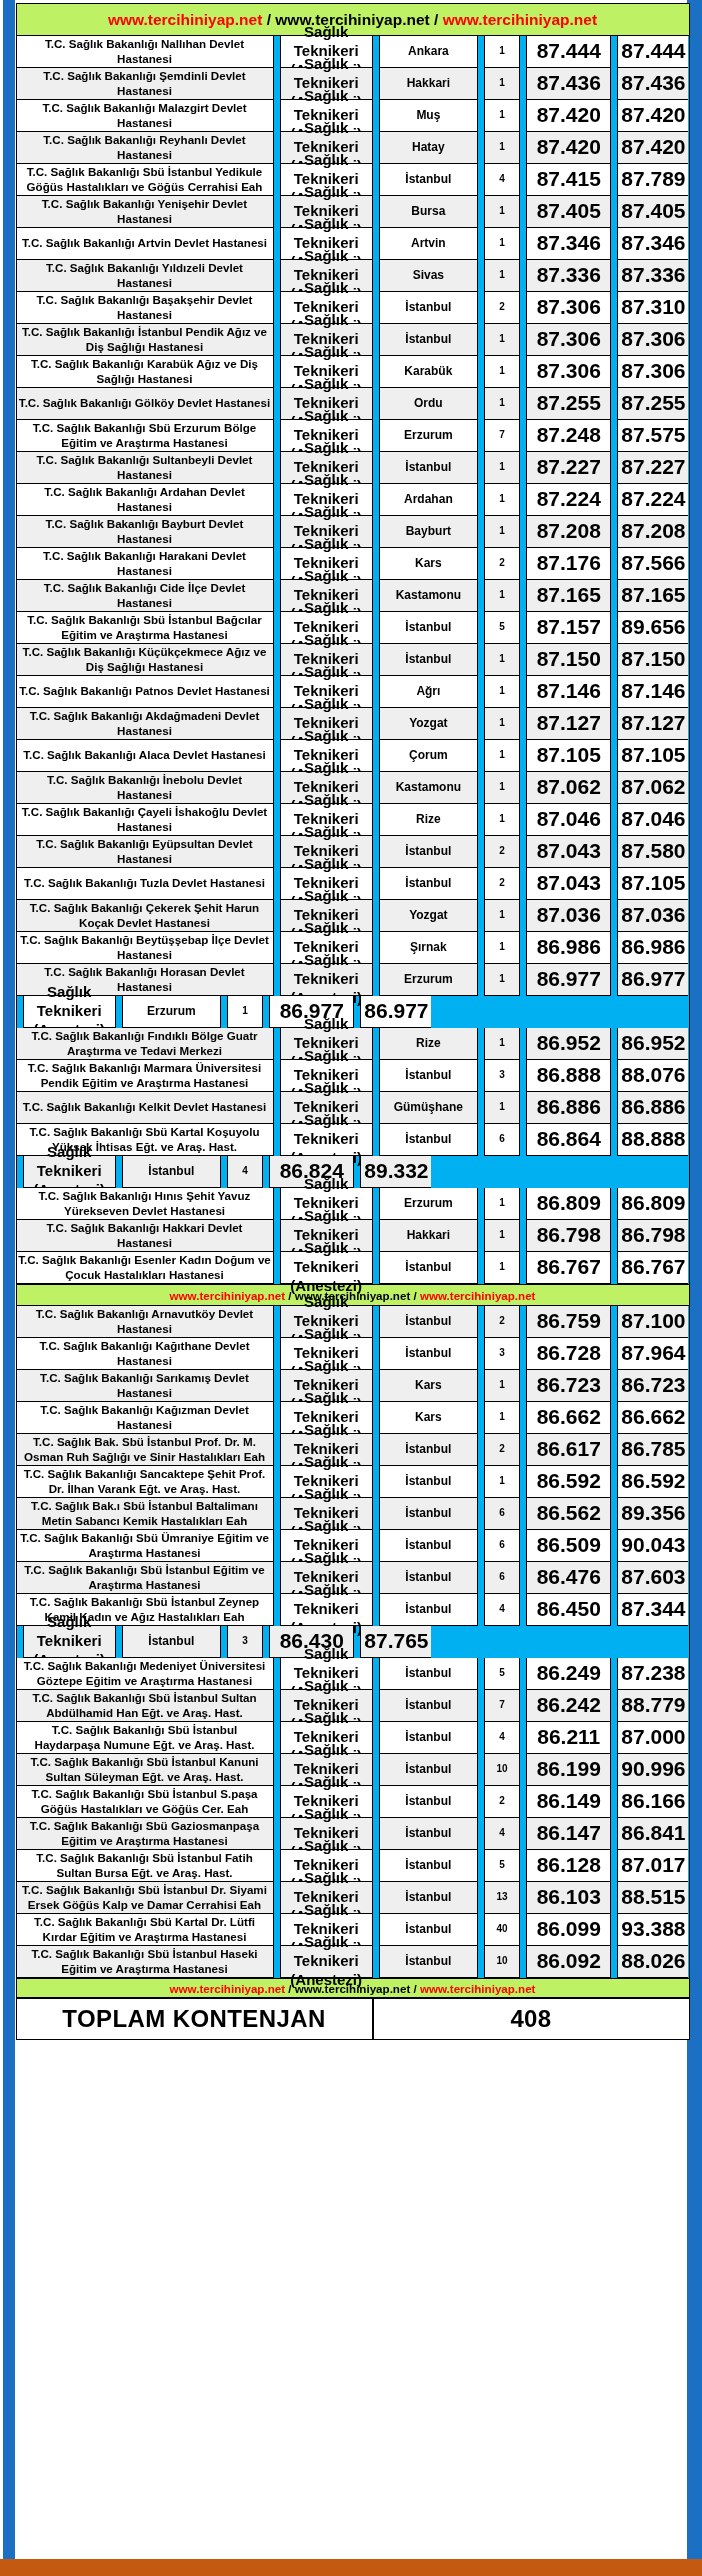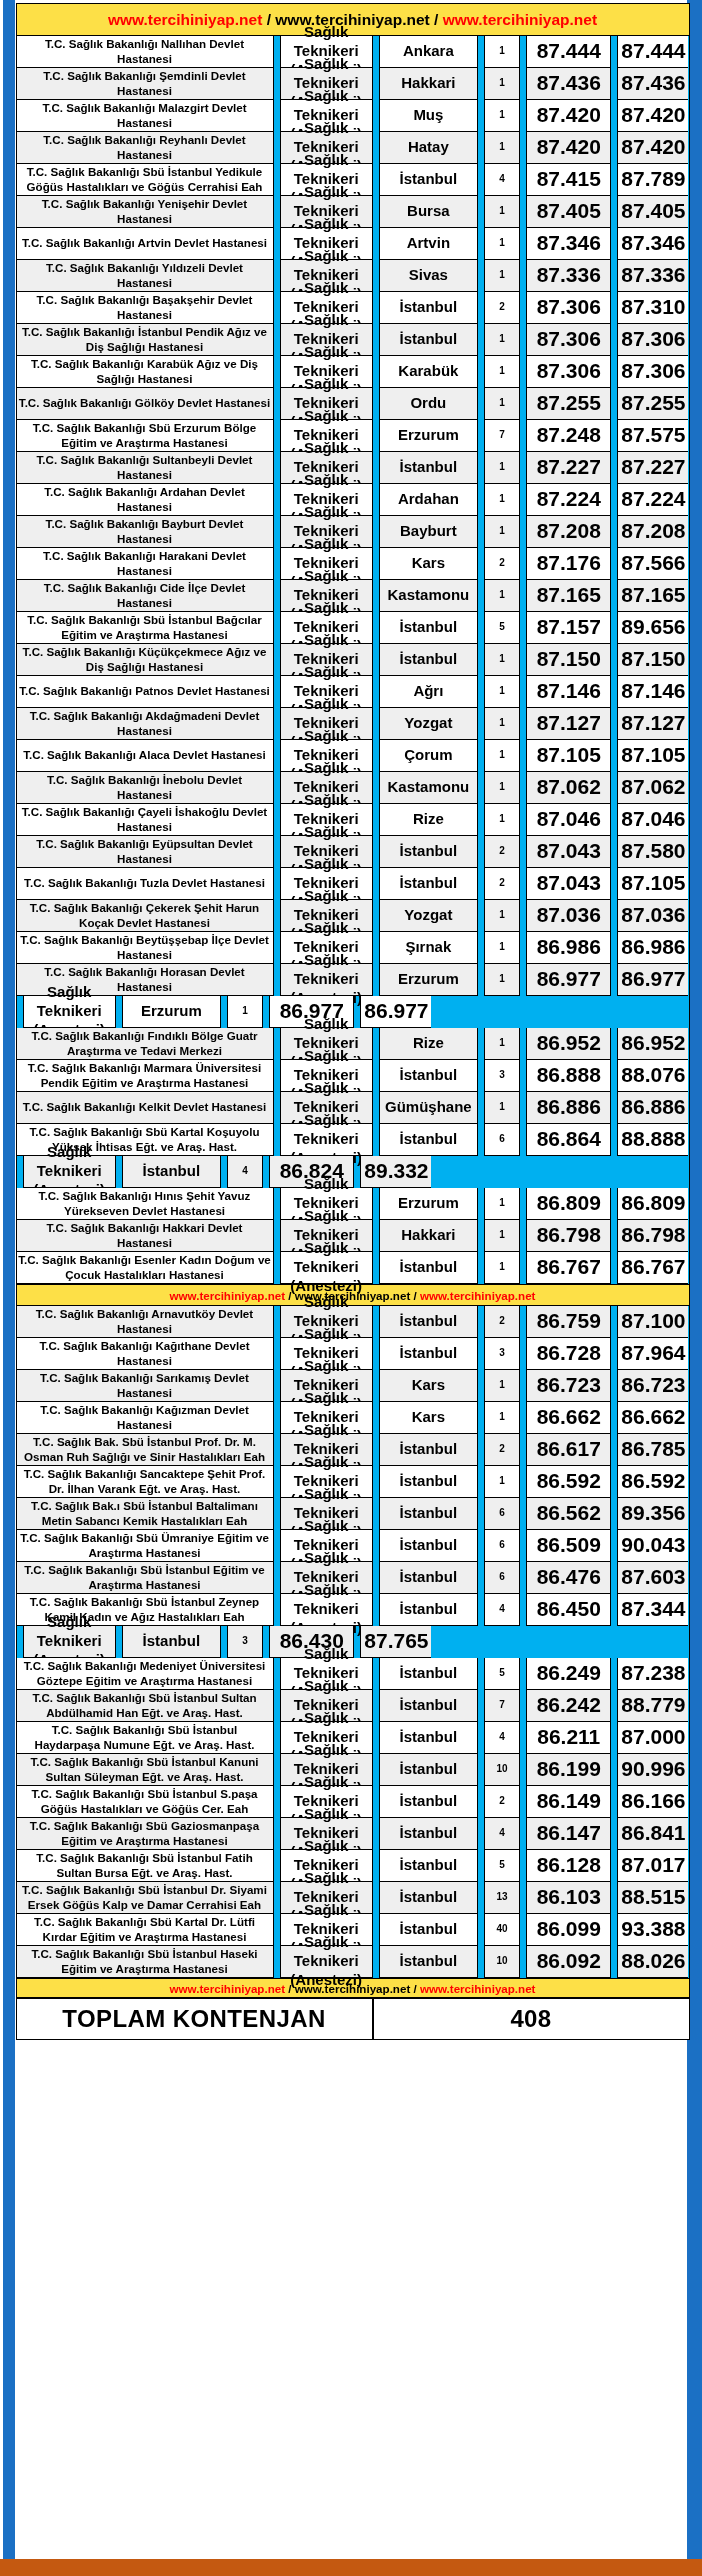--- a/index.html
+++ b/index.html
@@ -2,33 +2,33 @@
 <html style="font-size:12.4px"><head>
 <meta charset="utf-8">
 <style>
   html,body{margin:0;padding:0;background:#ffffff;}
   body{width:703px;height:2576px;position:relative;font-family:"Liberation Sans",sans-serif;font-weight:bold;color:#000;}
   .side-strip{position:absolute;top:0;width:11.6px;height:2559px;background:#1B70C4;}
   .side-strip.left{left:3.1px;}
   .side-strip.right{left:687px;width:15.5px;}
   .bottom-bar{position:absolute;left:0;top:2559px;width:703px;height:17px;background:#C45911;}
   .frame{position:absolute;left:15.5px;top:3.1px;width:672px;border:1.5px solid #000;background:#00B0F0;}
-  .banner{background:#fde047;display:flex;align-items:center;justify-content:center;white-space:pre;border-bottom:0.8px solid #000;}
+  .banner{background:#bef264;display:flex;align-items:center;justify-content:center;white-space:pre;border-bottom:0.8px solid #000;}
   .banner.top{height:31px;font-size:15.5px;}
   .banner.mid{height:20px;font-size:11.6px;border-top:0.8px solid #000;}
   .banner.bottom{height:18px;font-size:11.6px;border-top:0.8px solid #000;}
   .banner .red{color:#FF0000;}
   .banner .black{color:#000;}
   .trow{display:flex;height:32px;}
   .cell{box-sizing:border-box;border-bottom:0.8px solid #000;display:flex;align-items:center;justify-content:center;text-align:center;background:#fff;padding:0.8px 1.5px;line-height:1.25;}
   .trow.alt .cell{background:#EFEFEF;}
   .gap{width:6.2px;flex:0 0 6.2px;}
   .c1{width:257px;flex:0 0 257px;font-size:11.6px;border-left:0.8px solid #000;border-right:0.8px solid #000;border-left-width:0;}
   .c2{width:93px;flex:0 0 93px;font-size:15px;border-left:0.8px solid #000;border-right:0.8px solid #000;}
-  .c3{width:99px;flex:0 0 99px;font-size:15px;border-left:0.8px solid #000;border-right:0.8px solid #000;}
+  .c3{width:99px;flex:0 0 99px;font-size:12px;border-left:0.8px solid #000;border-right:0.8px solid #000;}
   .c4{width:36px;flex:0 0 36px;font-size:10px;border-left:0.8px solid #000;border-right:0.8px solid #000;}
   .c5{width:85px;flex:0 0 85px;font-size:21px;border-left:0.8px solid #000;border-right:0.8px solid #000;}
   .c6{width:71px;flex:0 0 71px;font-size:21px;border-left:0.8px solid #000;border-right:0;}
   .footer-row{display:flex;height:40px;border-top:0.8px solid #000;}
   .footer-cell{box-sizing:border-box;background:#fff;display:flex;align-items:center;justify-content:center;font-size:24px;letter-spacing:0.4px;}
   .f-left{width:356px;flex:0 0 356px;border-right:0.8px solid #000;}
   .f-right{flex:1;border-left:0.8px solid #000;}
 </style>
 </head>
 <body>

